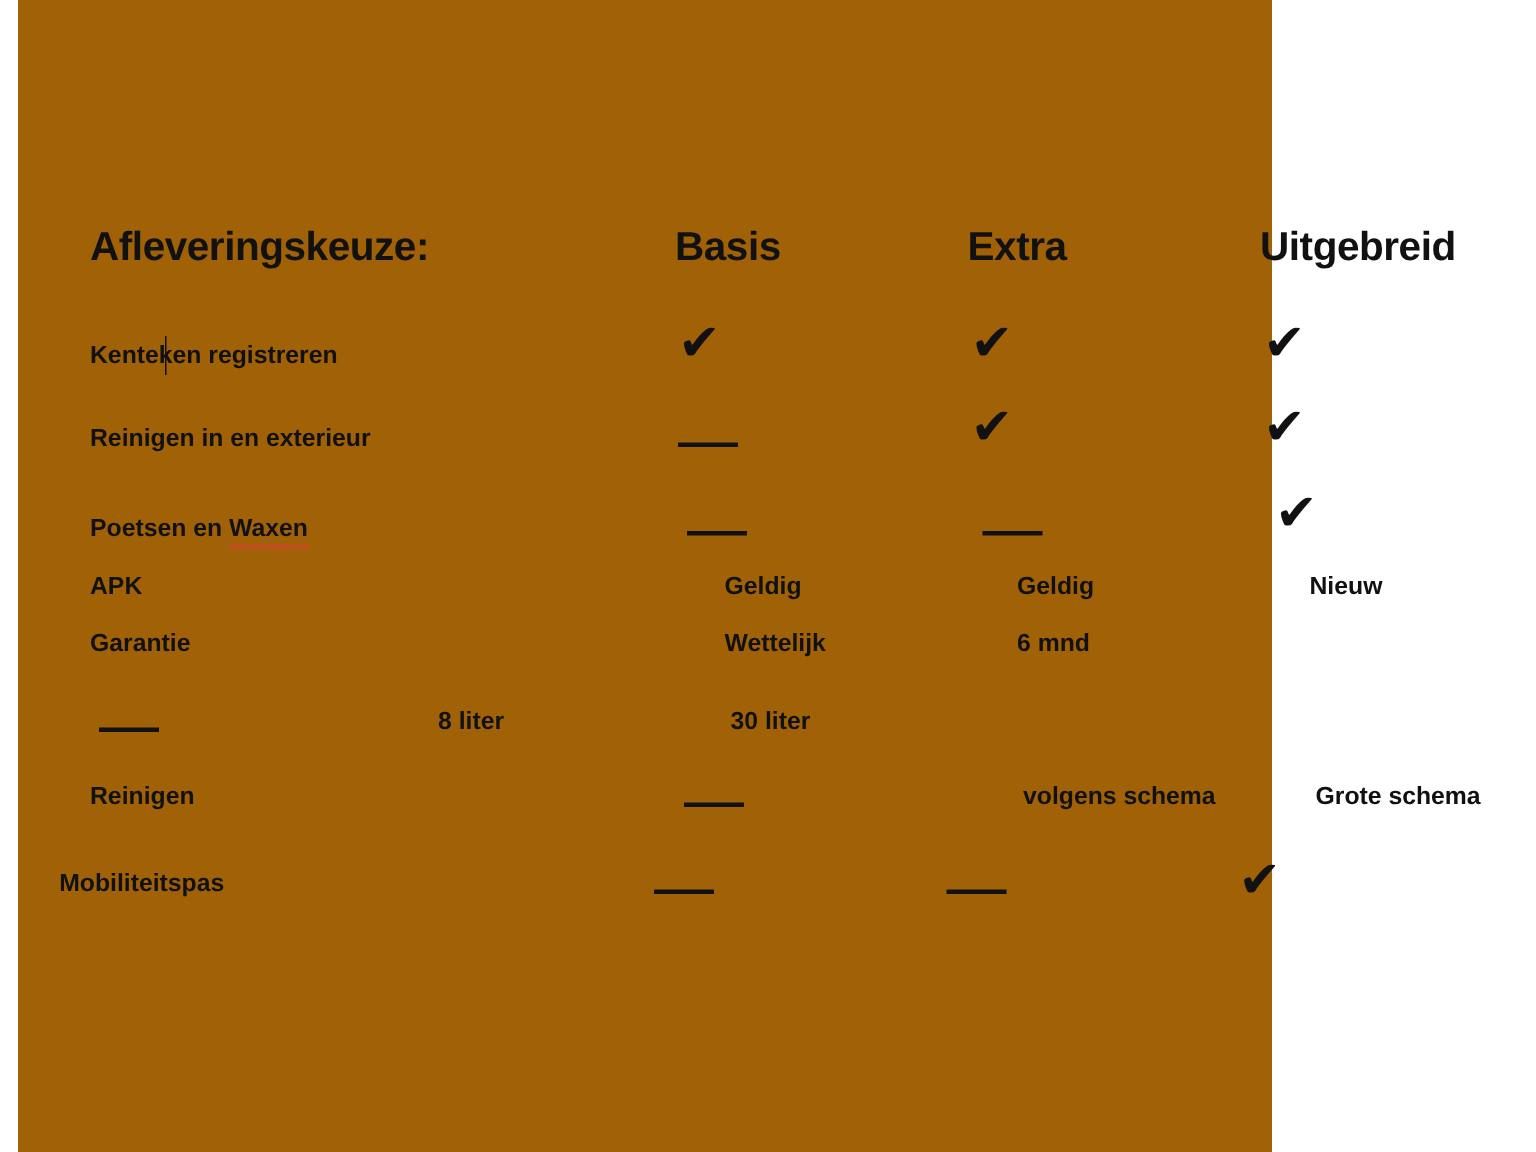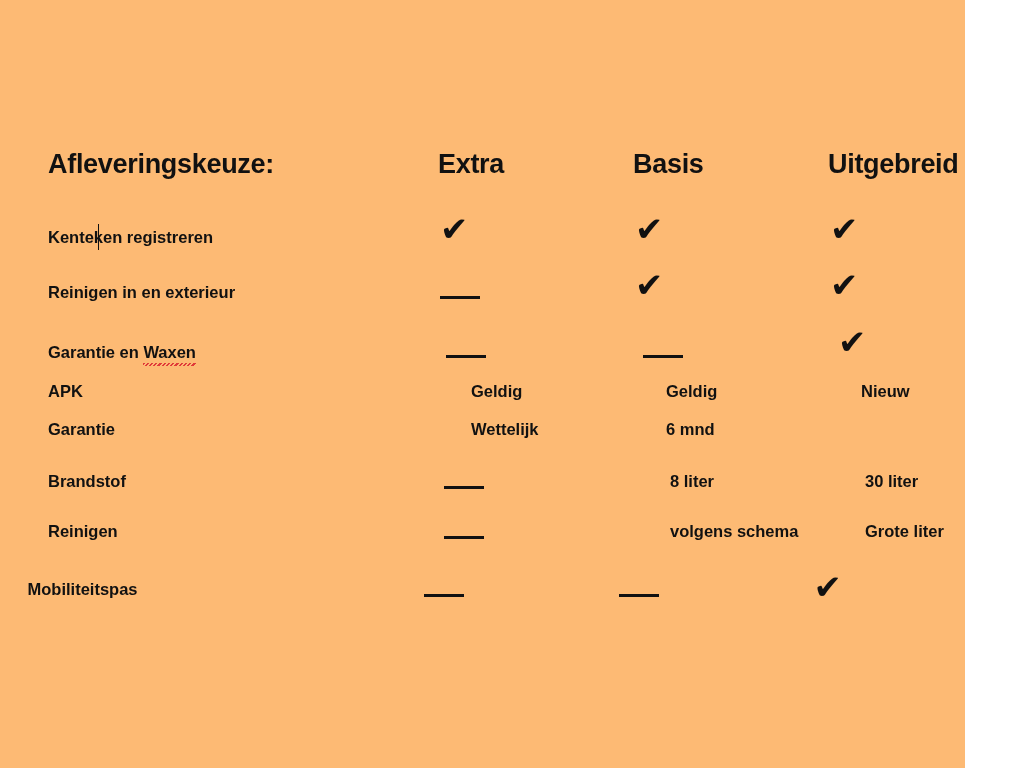--- a/index.html
+++ b/index.html
@@ -11,25 +11,25 @@
     width: 1024px;
     height: 768px;
     font-family: "Liberation Sans", sans-serif;
     color: #1a1a1a;
     position: relative;
     overflow: hidden;
   }
 
   .sheet {
     position: absolute;
-    left: 0;
+    left: 12px;
     top: 0;
-    width: 965px;
+    width: 836px;
     height: 768px;
-    background: #fdba74;
+    background: #a16207;
   }
 
   .table {
     position: absolute;
     left: 48px;
     top: 150px;
     width: 940px;
   }
 
   .row {
@@ -129,24 +129,24 @@
 
 <div class="sheet">
 
   <div class="table">
 
     <div class="row header-row" style="position:absolute; left:0; top:0; width:100%;">
       <div class="col-label">
         <span class="header-title">Afleveringskeuze:</span>
       </div>
       <div class="col-val">
+        <span class="header-plan">Basis</span>
+      </div>
+      <div class="col-val">
         <span class="header-plan">Extra</span>
-      </div>
-      <div class="col-val">
-        <span class="header-plan">Basis</span>
       </div>
       <div class="col-val">
         <span class="header-plan">Uitgebreid</span>
       </div>
     </div>
 
     <div class="row feature-row" style="position:absolute; left:0; top:62px; width:100%;">
       <div class="col-label" style="padding-top:16px;">
         <span class="feature-label">Kenteken registreren</span>
       </div>
@@ -171,21 +171,21 @@
       <div class="col-val">
         <span class="check">✔</span>
       </div>
       <div class="col-val">
         <span class="check">✔</span>
       </div>
     </div>
 
     <div class="row feature-row" style="position:absolute; left:0; top:175px; width:100%;">
       <div class="col-label" style="padding-top:18px;">
-        <span class="feature-label"><span>Garantie en </span><span class="spell-underline">Waxen</span></span>
+        <span class="feature-label"><span>Poetsen en </span><span class="spell-underline">Waxen</span></span>
       </div>
       <div class="col-val" style="padding-top:22px; padding-left:8px;">
         <span class="dash"></span>
       </div>
       <div class="col-val" style="padding-top:22px; padding-left:2px;">
         <span class="dash"></span>
       </div>
       <div class="col-val">
         <span class="check">✔</span>
       </div>
@@ -212,23 +212,20 @@
       </div>
       <div class="col-val" style="padding-left:2px;">
         <span class="val-text">Wettelijk</span>
       </div>
       <div class="col-val">
         <span class="val-text">6 mnd</span>
       </div>
     </div>
 
     <div class="row feature-row" style="position:absolute; left:0; top:322px; width:100%;">
-      <div class="col-label">
-        <span class="feature-label">Brandstof</span>
-      </div>
       <div class="col-val" style="padding-top:6px; padding-left:6px;">
         <span class="dash"></span>
       </div>
       <div class="col-val">
         <span class="val-text">8 liter</span>
       </div>
       <div class="col-val">
         <span class="val-text">30 liter</span>
       </div>
     </div>
@@ -237,21 +234,21 @@
       <div class="col-label">
         <span class="feature-label">Reinigen</span>
       </div>
       <div class="col-val" style="padding-top:6px; padding-left:6px;">
         <span class="dash"></span>
       </div>
       <div class="col-val">
         <span class="val-text">volgens schema</span>
       </div>
       <div class="col-val">
-        <span class="val-text">Grote liter</span>
+        <span class="val-text">Grote schema</span>
       </div>
     </div>
 
     <div class="row feature-row" style="position:absolute; left:0; top:420px; width:100%;justify-content:center;">
       <div class="col-label" style="padding-top:10px;">
         <span class="feature-label">Mobiliteitspas</span>
       </div>
       <div class="col-val" style="padding-top:16px; padding-left:6px;">
         <span class="dash"></span>
       </div>

